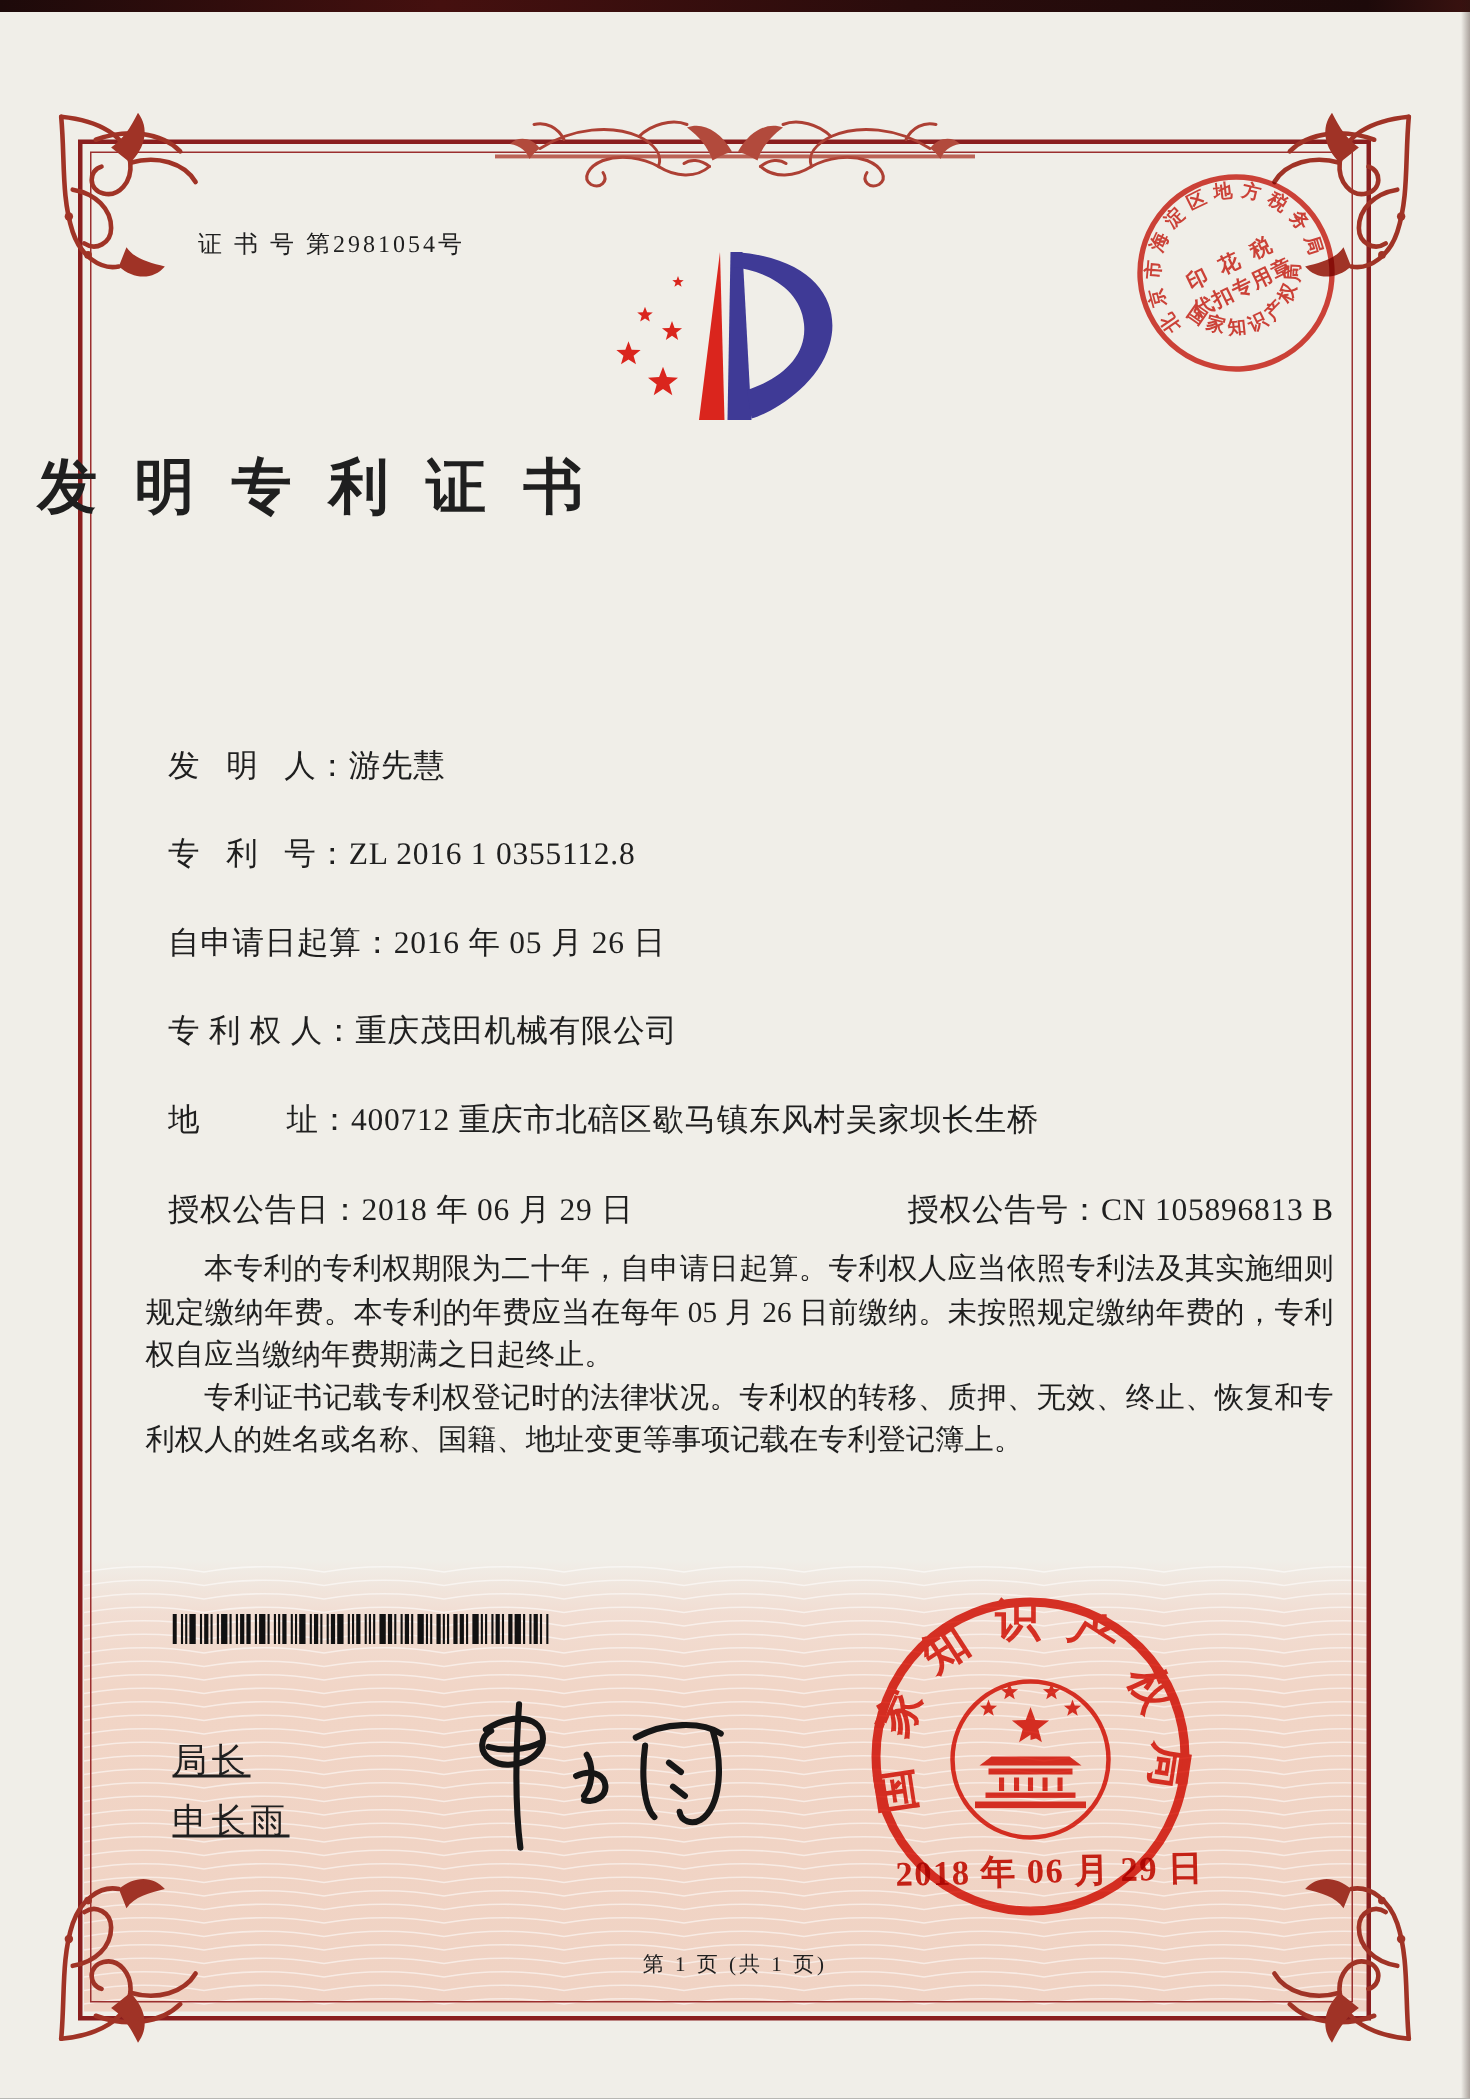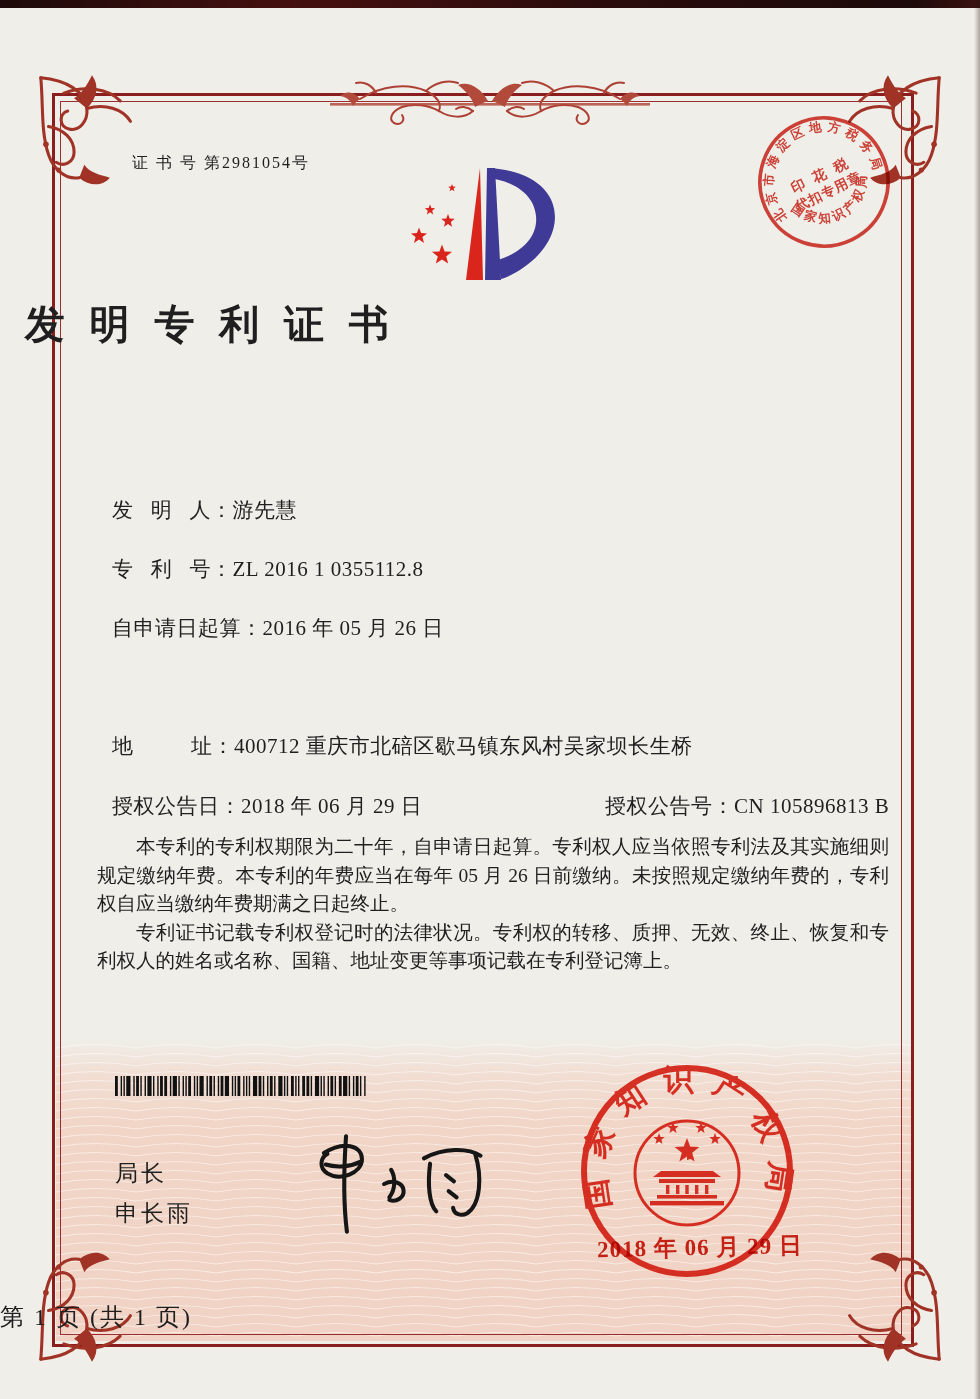--- a/index.html
+++ b/index.html
@@ -25,27 +25,27 @@
     transform:rotate(-26deg);mix-blend-mode:multiply;opacity:.92;}
   .title{position:absolute;left:0;top:297px;width:100%;text-align:left;
     font-size:40px;font-weight:bold;letter-spacing:.62em;text-indent:.62em;}
   .field{position:absolute;left:112px;font-size:21px;letter-spacing:.5px;}
   .fl{white-space:pre;}
   .grant2{position:absolute;left:493px;top:0;white-space:nowrap;}
   .bodytext{position:absolute;left:97px;top:833px;width:792px;
     font-size:19.5px;line-height:28.5px;text-align:justify;}
   .bodytext p{margin:0;text-indent:2em;}
   .barcode{position:absolute;left:115px;top:1076px;}
-  .signer{position:absolute;left:115px;font-size:23px;letter-spacing:3px;}
+  .signer{position:absolute;left:115px;font-size:23px;letter-spacing:3px;text-decoration:underline;}
   .sig{position:absolute;left:262px;top:1122px;}
   .seal{position:absolute;left:572px;top:1056px;width:230px;height:230px;overflow:visible;
     mix-blend-mode:multiply;opacity:.95;}
   .seal-date{position:absolute;left:597px;top:1232px;font-size:23px;font-weight:bold;
     color:#d0271a;white-space:pre;letter-spacing:1px;mix-blend-mode:multiply;transform:rotate(-1.2deg);}
-  .footer{position:absolute;left:0;top:1301px;width:100%;text-align:left;font-size:24px;letter-spacing:2px;}
+  .footer{position:absolute;left:0;top:1301px;width:100%;text-align:center;font-size:14px;letter-spacing:2px;}
   .corner{position:absolute;width:128px;height:130px;overflow:visible;}
   .topornament{position:absolute;left:330px;top:63px;overflow:visible;}
   .red-st{stroke:#a03326;stroke-width:2.4;fill:none;stroke-linecap:round;}
   .red-fl{fill:#a03326;stroke:none;}
   .drg{stroke:#ad4034;stroke-width:2;fill:none;stroke-linecap:round;}
   .drgf{fill:#b24a3c;stroke:none;}
 </style>
 </head>
 <body>
 
@@ -157,20 +157,23 @@
   <div class="title">发明专利证书</div>
 
   <div class="field" style="top:496px">
     <span class="fl">发   明   人：</span><span>游先慧</span>
   </div>
   <div class="field" style="top:555px">
     <span class="fl">专   利   号：</span><span>ZL 2016 1 0355112.8</span>
   </div>
   <div class="field" style="top:614px">
     <span class="fl">自申请日起算：</span><span>2016 年 05 月 26 日</span>
+  </div>
+  <div class="field" style="top:673px">
+    <span class="fl">专 利 权 人：</span><span>重庆茂田机械有限公司</span>
   </div>
   <div class="field" style="top:732px">
     <span class="fl">地          址：</span><span>400712 重庆市北碚区歇马镇东风村吴家坝长生桥</span>
   </div>
   <div class="field" style="top:792px;right:95px">
     <span class="fl">授权公告日：</span><span>2018 年 06 月 29 日</span>
     <span class="grant2">
       <span class="fl">授权公告号：</span><span>CN 105896813 B</span>
     </span>
   </div>

